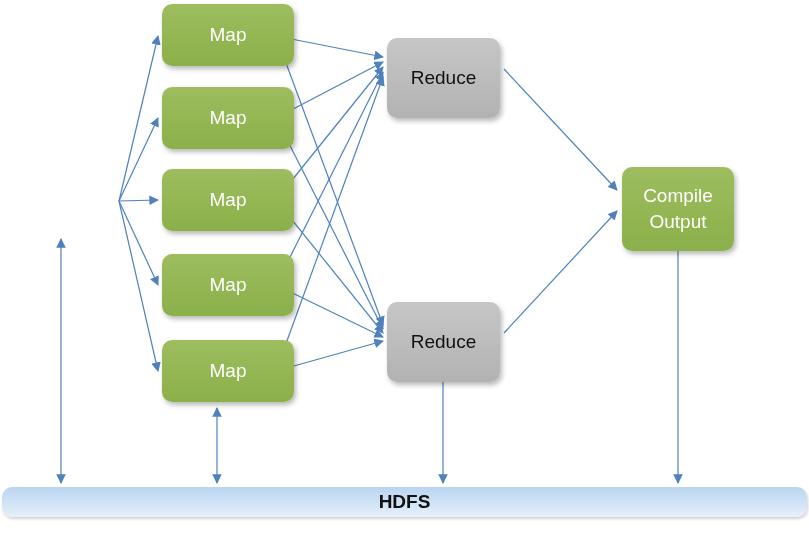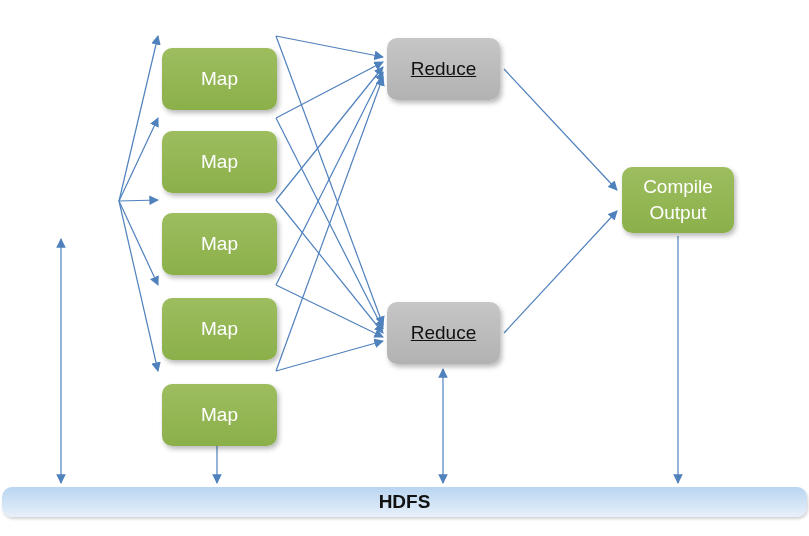--- a/index.html
+++ b/index.html
@@ -38,30 +38,30 @@
   }
   .node-green {
     background: linear-gradient(#9dbd5f, #8bb04a);
     color: #ffffff;
   }
   .node-gray {
     background: linear-gradient(#c6c6c6, #b2b2b2);
     color: #111111;
   }
   .client-node { left: 8px;   top: 170px; width: 107px; height: 63px; }
-  .map-node    { left: 162px; width: 115px; height: 62px; margin-top: 44px; }
+  .map-node    { left: 162px; width: 132px; height: 62px; }
   .map-1 { top: 4px;   }
   .map-2 { top: 87px;  }
   .map-3 { top: 169px; }
   .map-4 { top: 254px; }
   .map-5 { top: 340px; }
-  .reduce-node { left: 387px; width: 113px; height: 62px; text-decoration: underline; }
+  .reduce-node { left: 387px; width: 113px; height: 80px; }
   .reduce-1 { top: 38px;  }
   .reduce-2 { top: 302px; }
-  .compile-node { left: 622px; top: 167px; width: 112px; height: 66px; }
+  .compile-node { left: 622px; top: 167px; width: 112px; height: 84px; }
   .hdfs-bar {
     position: absolute;
     left: 2px;
     top: 487px;
     width: 805px;
     height: 30px;
     border-radius: 10px;
     background: linear-gradient(#b9d5f1, #e7f0fa);
     box-shadow: 1px 2px 3px rgba(0,0,0,0.18);
     display: flex;

